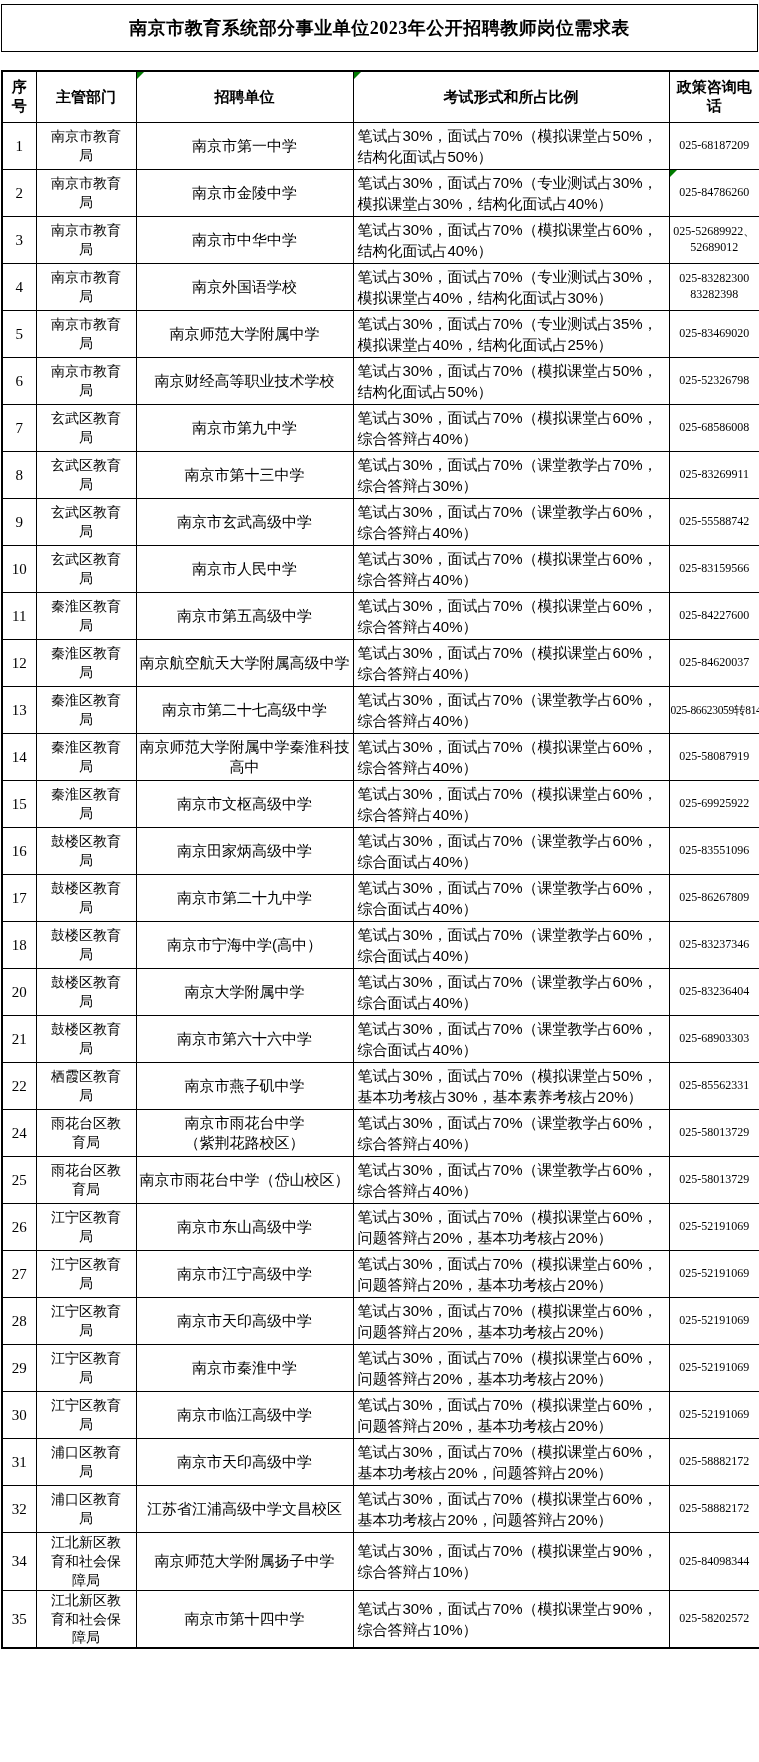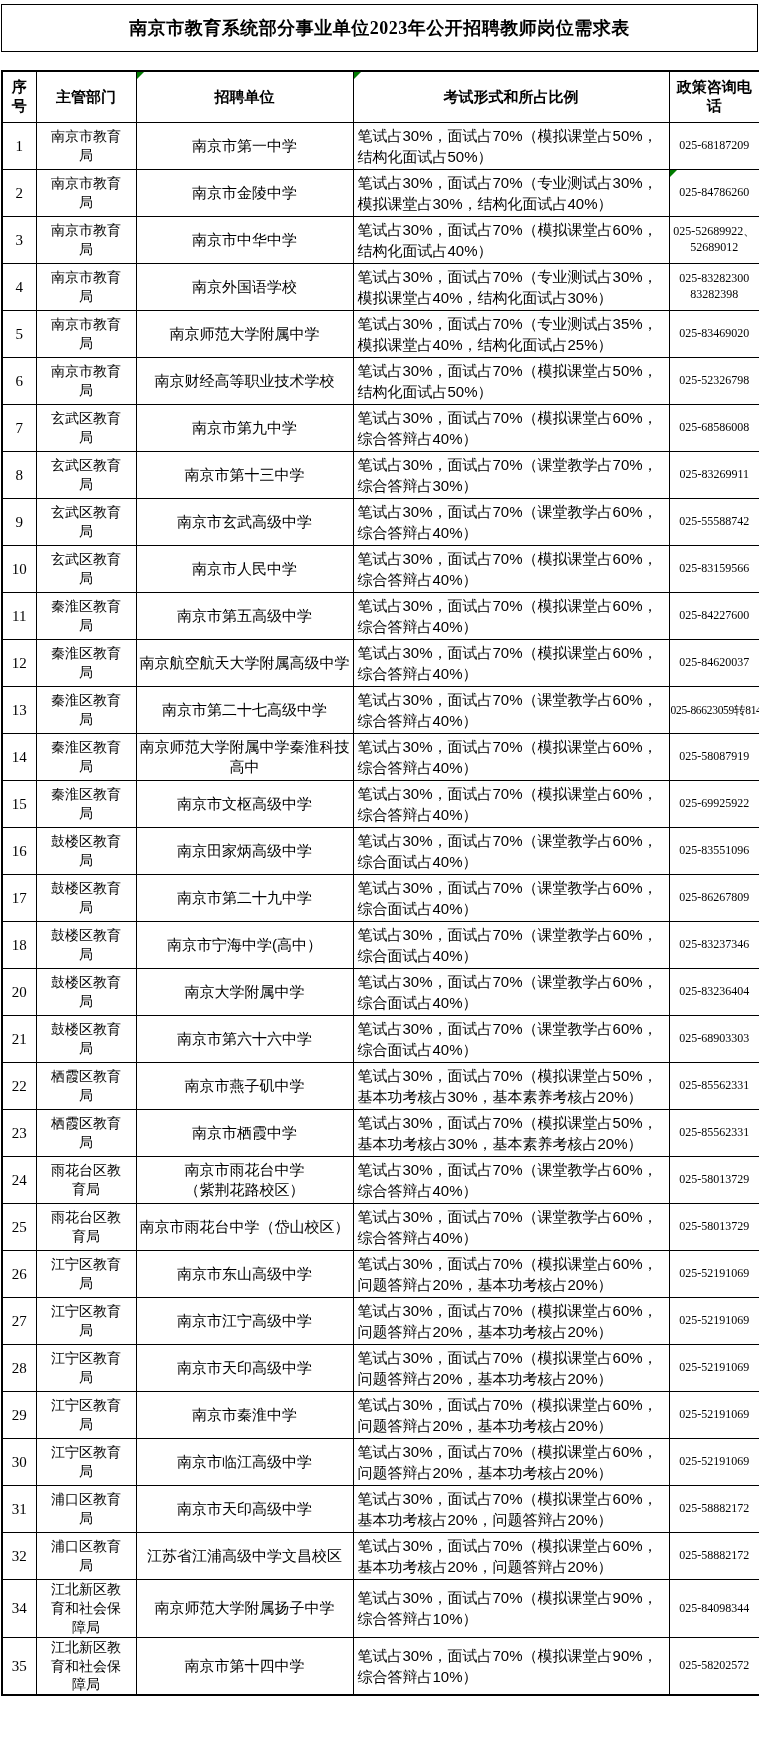--- a/index.html
+++ b/index.html
@@ -264,27 +264,20 @@
     <td class="c-phone"><span>025-68903303</span></td>
   </tr>
         <tr>
     <td class="c-no">22</td>
     <td class="c-dept">栖霞区教育局</td>
     <td class="c-unit">南京市燕子矶中学</td>
     <td class="c-exam">笔试占30%，面试占70%（模拟课堂占50%，基本功考核占30%，基本素养考核占20%）</td>
     <td class="c-phone"><span>025-85562331</span></td>
   </tr>
         <tr>
-    <td class="c-no">23</td>
-    <td class="c-dept">栖霞区教育局</td>
-    <td class="c-unit">南京市栖霞中学</td>
-    <td class="c-exam">笔试占30%，面试占70%（模拟课堂占50%，基本功考核占30%，基本素养考核占20%）</td>
-    <td class="c-phone"><span>025-85562331</span></td>
-  </tr>
-        <tr>
     <td class="c-no">24</td>
     <td class="c-dept">雨花台区教育局</td>
     <td class="c-unit">南京市雨花台中学
 （紫荆花路校区）</td>
     <td class="c-exam">笔试占30%，面试占70%（课堂教学占60%，综合答辩占40%）</td>
     <td class="c-phone"><span>025-58013729</span></td>
   </tr>
         <tr>
     <td class="c-no">25</td>
     <td class="c-dept">雨花台区教育局</td>

